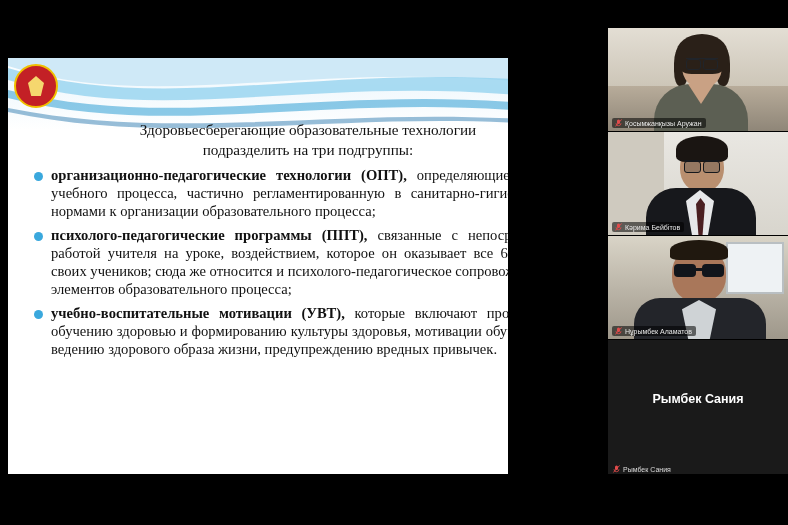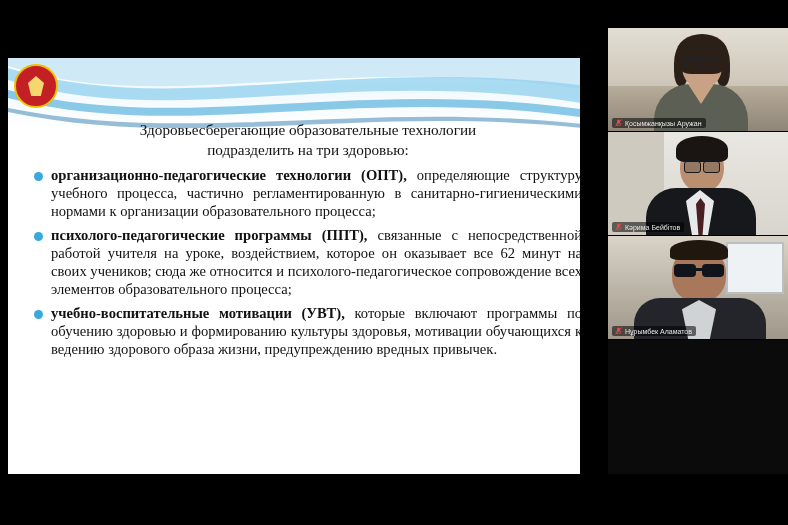--- a/index.html
+++ b/index.html
@@ -18,21 +18,21 @@
     width: 788px;
     height: 525px;
     background: #000000;
   }
 
   
   .share-area {
     position: absolute;
     left: 0;
     top: 28px;
-    width: 580px;
+    width: 508px;
     height: 446px;
     background: #000;
     overflow: hidden;
   }
   .slide {
     position: absolute;
     left: 8px;
     top: 30px;
     width: 592px;
     height: 437px;
@@ -295,21 +295,21 @@
           <path d="M0,8 C160,60 330,-10 592,34 L592,0 L0,0 Z" fill="#cfe9f7"></path>
           <path d="M0,22 C170,74 340,4 592,48 L592,30 C340,-6 170,62 0,10 Z" fill="#8fd0ee" opacity="0.75"></path>
           <path d="M0,40 C180,86 350,24 592,62 L592,54 C350,16 180,78 0,32 Z" fill="#2f9ed4" opacity="0.55"></path>
           <path d="M0,54 C190,94 360,44 592,72 L592,68 C360,40 190,88 0,50 Z" fill="#1b6fa8" opacity="0.45"></path>
         </svg>
         <div class="slide-logo"></div>
       </div>
 
       <div class="slide-body">
         <div class="lead">Здоровьесберегающие образовательные технологии</div>
-        <div class="lead" style="margin-top:-6px;">подразделить на три здоровью:</div>
+        <div class="lead" style="margin-top:-6px;">подразделить на три подгруппы:</div>
 
         <div class="bullet-row">
           <div class="bullet-dot"></div>
           <div class="bullet-text">
             <b>организационно-педагогические технологии (ОПТ),</b><span> определяющие структуру учебного процесса, частично регламентированную в санитарно-гигиеническими нормами к организации образовательного процесса;</span>
           </div>
         </div>
 
         <div class="bullet-row">
           <div class="bullet-dot"></div>
@@ -387,17 +387,30 @@
           <svg width="7" height="8" viewBox="0 0 7 8">
               <rect x="2" y="0.5" width="3" height="4.5" rx="1.5" fill="#e24b4b"></rect>
               <path d="M1 4.2a2.5 2.5 0 0 0 5 0" stroke="#e24b4b" stroke-width="0.8" fill="none"></path>
               <line x1="0.3" y1="7.5" x2="6.7" y2="0.4" stroke="#e24b4b" stroke-width="0.9"></line>
             </svg>
         </span>
         <span>Нұрымбек Аламатов</span>
       </div>
     </div>
 
+    <div class="tile4">
+      <div class="t4-name">Рымбек Сания</div>
+      <div class="t4-tag">
+        <span class="mic-icon">
+          <svg width="7" height="8" viewBox="0 0 7 8">
+              <rect x="2" y="0.5" width="3" height="4.5" rx="1.5" fill="#e24b4b"></rect>
+              <path d="M1 4.2a2.5 2.5 0 0 0 5 0" stroke="#e24b4b" stroke-width="0.8" fill="none"></path>
+              <line x1="0.3" y1="7.5" x2="6.7" y2="0.4" stroke="#e24b4b" stroke-width="0.9"></line>
+            </svg>
+        </span>
+        <span>Рымбек Сания</span>
+      </div>
+    </div>
 
   </div>
 
   <div class="bottombar"></div>
 </div>
 
 </body></html>

